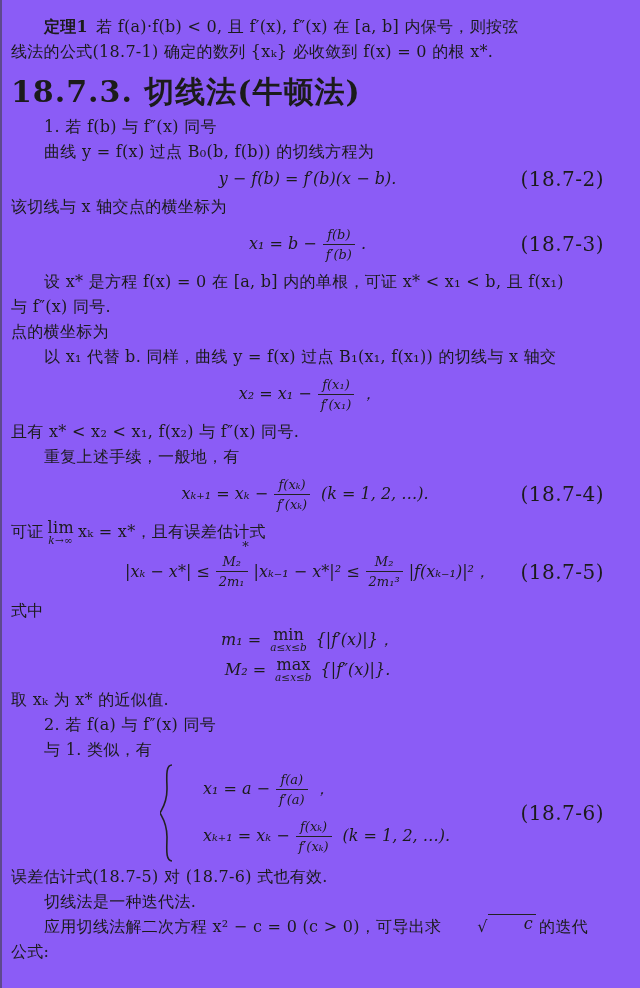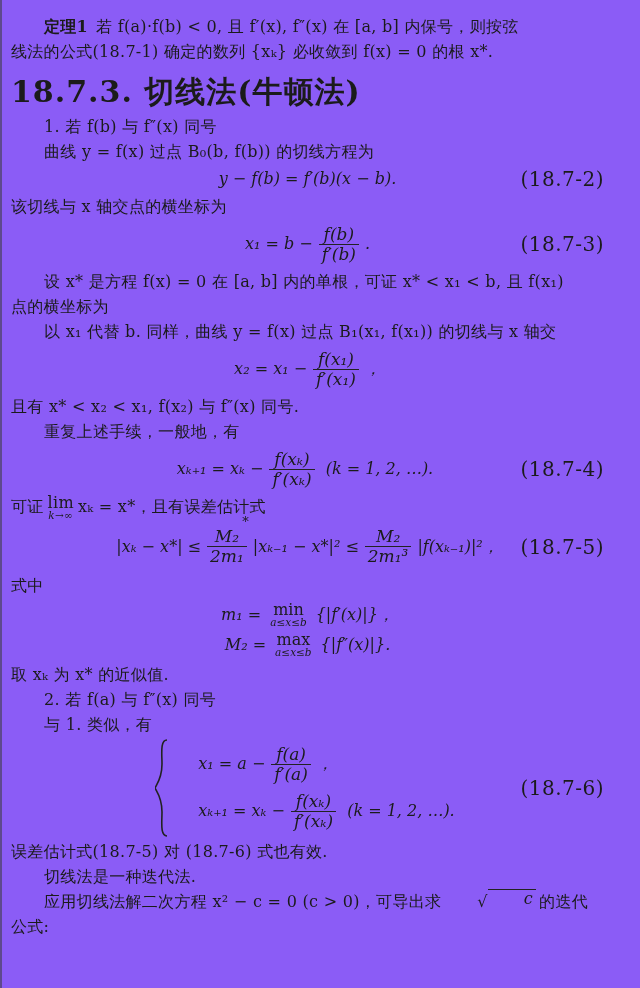--- a/index.html
+++ b/index.html
@@ -37,21 +37,21 @@
     display:flex;align-items:center;justify-content:center;
     margin:1px 0;
   }
   .eq{
     font-style:italic;font-size:16px;line-height:22px;
     display:inline-flex;align-items:center;white-space:nowrap;
   }
   .eq .gap{margin:0 5px;}
   .frac{
     display:inline-flex;flex-direction:column;align-items:center;
-    vertical-align:middle;margin:0 6px;font-size:17px;line-height:19px;
+    vertical-align:middle;margin:0 6px;font-size:13px;line-height:19px;
   }
   .frac .den{border-top:1.6px solid #222;padding:0 3px;}
   .frac .num{padding:0 3px;}
   .tag{
     position:absolute;right:0;top:50%;transform:translateY(-50%);
     font-style:normal;font-size:20px;letter-spacing:.5px;
   }
   .limop{
     display:inline-flex;flex-direction:column;align-items:center;
     vertical-align:middle;margin:0 4px;line-height:15px;
@@ -94,20 +94,21 @@
       <span class="frac">
         <span class="num">f(b)</span>
         <span class="den">f′(b)</span>
       </span>
       <span>.</span>
     </span>
     <span class="tag">(18.7-3)</span>
   </div>
 
   <p class="body indent mt6">设 x* 是方程 f(x) = 0 在 [a, b] 内的单根，可证 x* &lt; x₁ &lt; b, 且 f(x₁)</p>
+  <p class="body">与 f″(x) 同号.</p>
 
   <p class="body">点的横坐标为</p>
   <p class="body indent mt6">以 x₁ 代替 b. 同样，曲线 y = f(x) 过点 B₁(x₁, f(x₁)) 的切线与 x 轴交</p>
 
   <div class="eq-row" style="min-height:48px;">
     <span class="eq">
       <span>x₂ = x₁ −</span>
       <span class="frac">
         <span class="num">f(x₁)</span>
         <span class="den">f′(x₁)</span>

